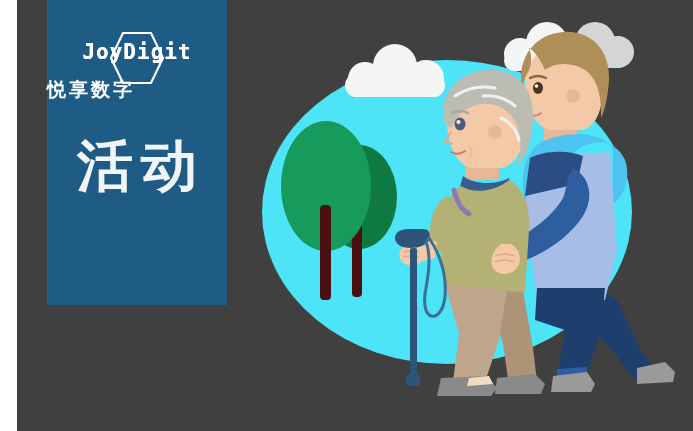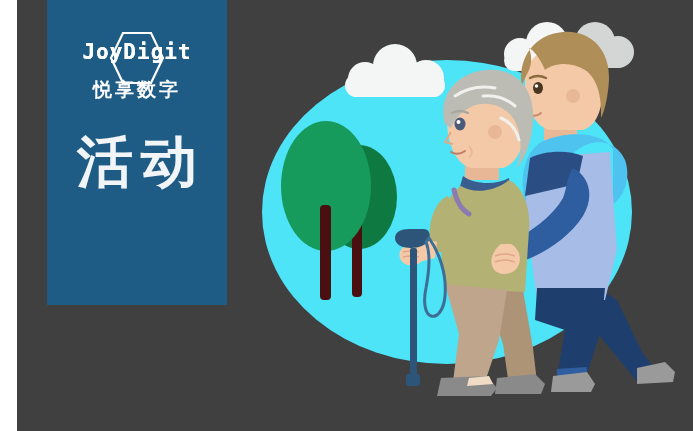--- a/index.html
+++ b/index.html
@@ -54,35 +54,35 @@
     font-weight: bold;
     letter-spacing: 1px;
     line-height: 1;
     text-shadow: 0 0 0 #fff;
   }
   #logo-sub {
     position: absolute;
     left: 0;
     top: 52px;
     width: 180px;
-    text-align: center;
+    text-align: left;
     color: #FFFFFF;
     font-family: "DejaVu Sans", sans-serif;
     font-size: 19px;
     font-weight: bold;
     letter-spacing: 3px;
     line-height: 1;
   }
   .title-line {
     position: absolute;
     left: 0;
     width: 180px;
     text-align: center;
     color: #F2F5F7;
-    font-family: Liberation Mono, monospace;
+    font-family: Liberation Sans, sans-serif;
     font-size: 56px;
     font-weight: bold;
     letter-spacing: 8px;
     text-indent: 8px;
     line-height: 1;
   }
   #title-line-1 { top: 138px; }
   #title-line-2 { top: 212px; }
 
   

